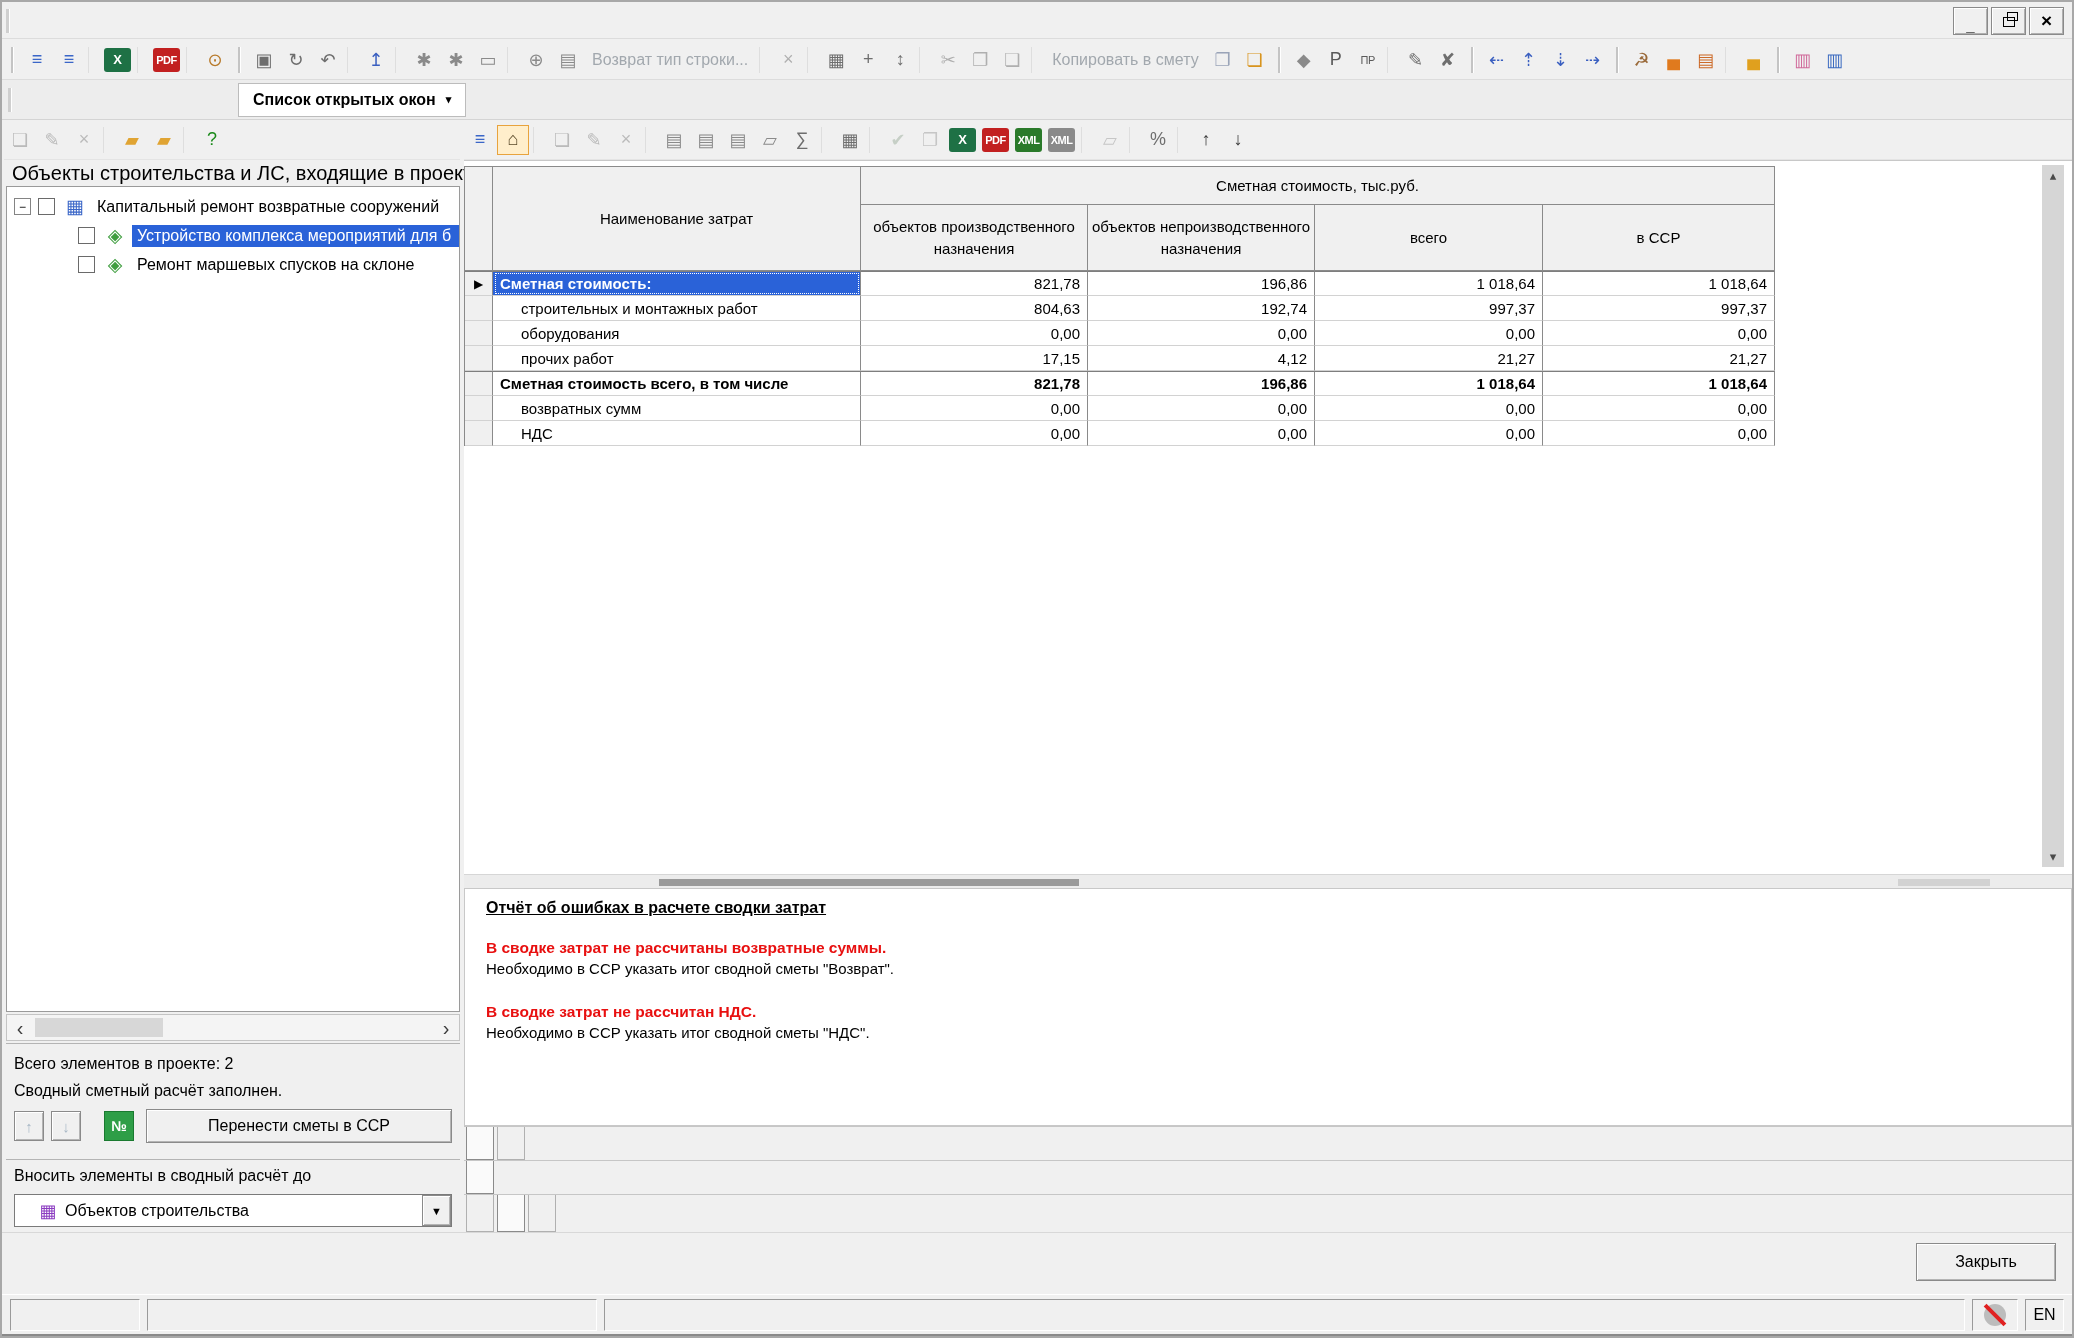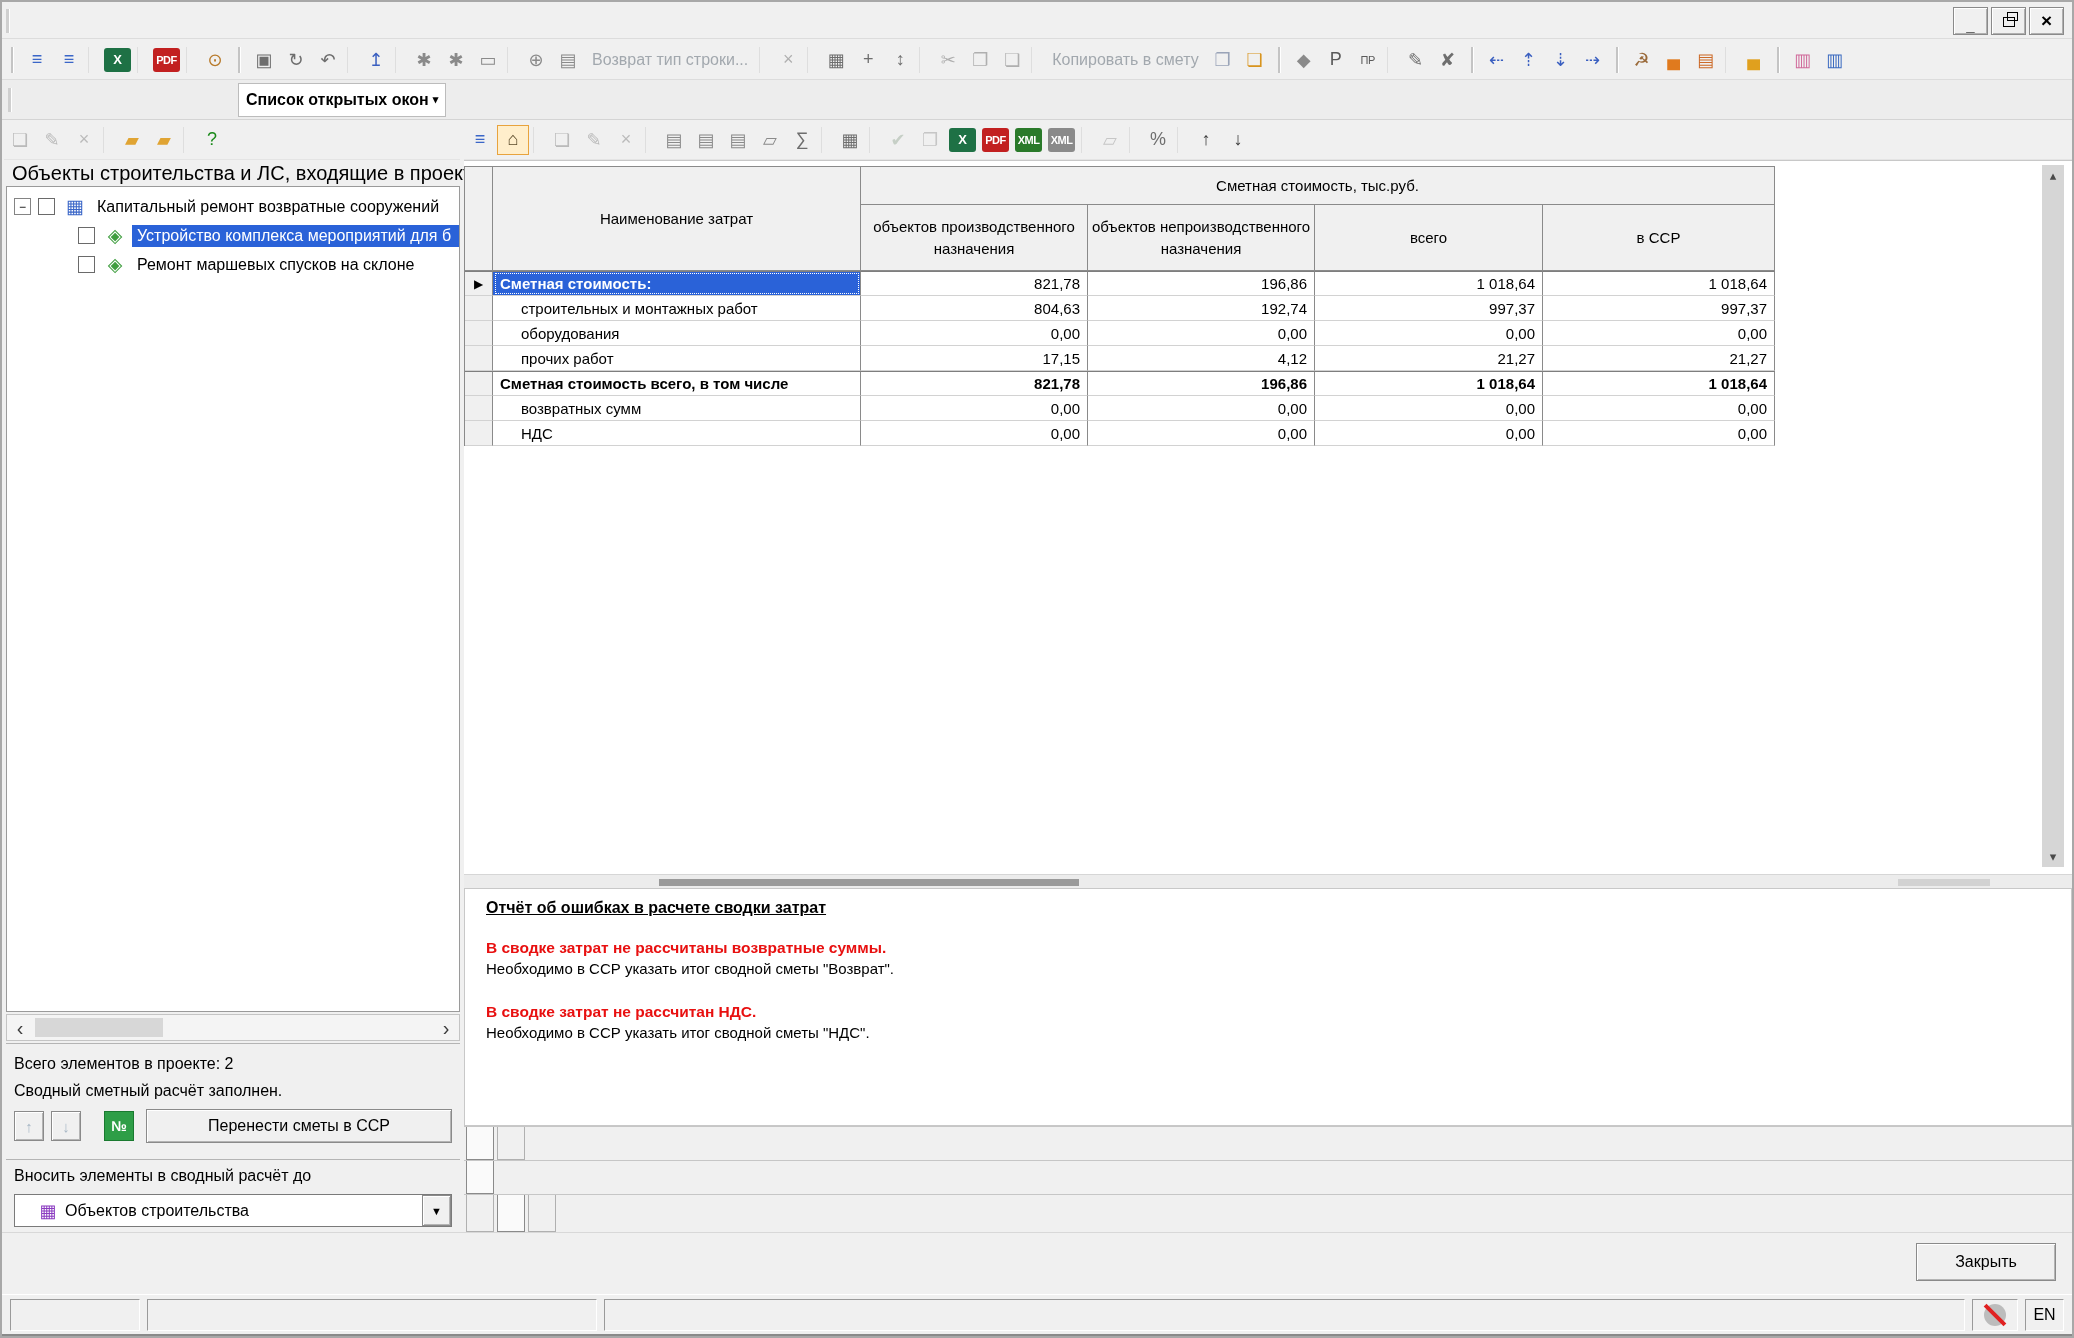--- a/index.html
+++ b/index.html
@@ -32,22 +32,22 @@
   .tbi.dis{opacity:.75;}
   .tbtxt{border:none;background:none;color:#a2a8ae;font-size:16px;padding:0 8px;font-family:inherit;flex:none;cursor:default;}
   .grip{width:2px;height:26px;background:#c4c4c4;border-right:1px solid #fff;margin:0 7px;flex:none;}
   .tbsp{width:8px;height:26px;border-left:1px solid #dedede;margin:0 4px 0 3px;flex:none;}
 
   
   .tabrow{position:absolute;left:0;top:78px;width:100%;height:40px;background:#ededed;border-bottom:1px solid #d4d4d4;
     display:flex;align-items:center;box-sizing:border-box;padding-left:2px;}
   #tabstrip{display:flex;align-items:center;}
   .ttab{color:#9aa0a6;padding:7px 10px;cursor:default;}
-  .ttab.active{background:#fff;color:#000;font-weight:bold;border:1px solid #bcbcbc;padding:7px 7px;
-    display:inline-flex;align-items:center;gap:4px;}
+  .ttab.active{background:#fff;color:#000;font-weight:bold;border:1px solid #bcbcbc;padding:7px 14px;
+    display:inline-flex;align-items:center;gap:10px;}
   .caret{font-style:normal;font-size:11px;}
 
   
   .tb2{position:absolute;top:118px;height:40px;border-bottom:1px solid #e4e4e4;box-sizing:border-box;}
   #tb-left{left:2px;width:456px;}
   #tb-right{left:462px;right:0;}
 
   
   .lbl-objects{position:absolute;left:10px;top:160px;font-size:20px;}
   .tree{position:absolute;left:4px;top:184px;width:454px;height:826px;background:#fff;border:1px solid #9a9a9a;

